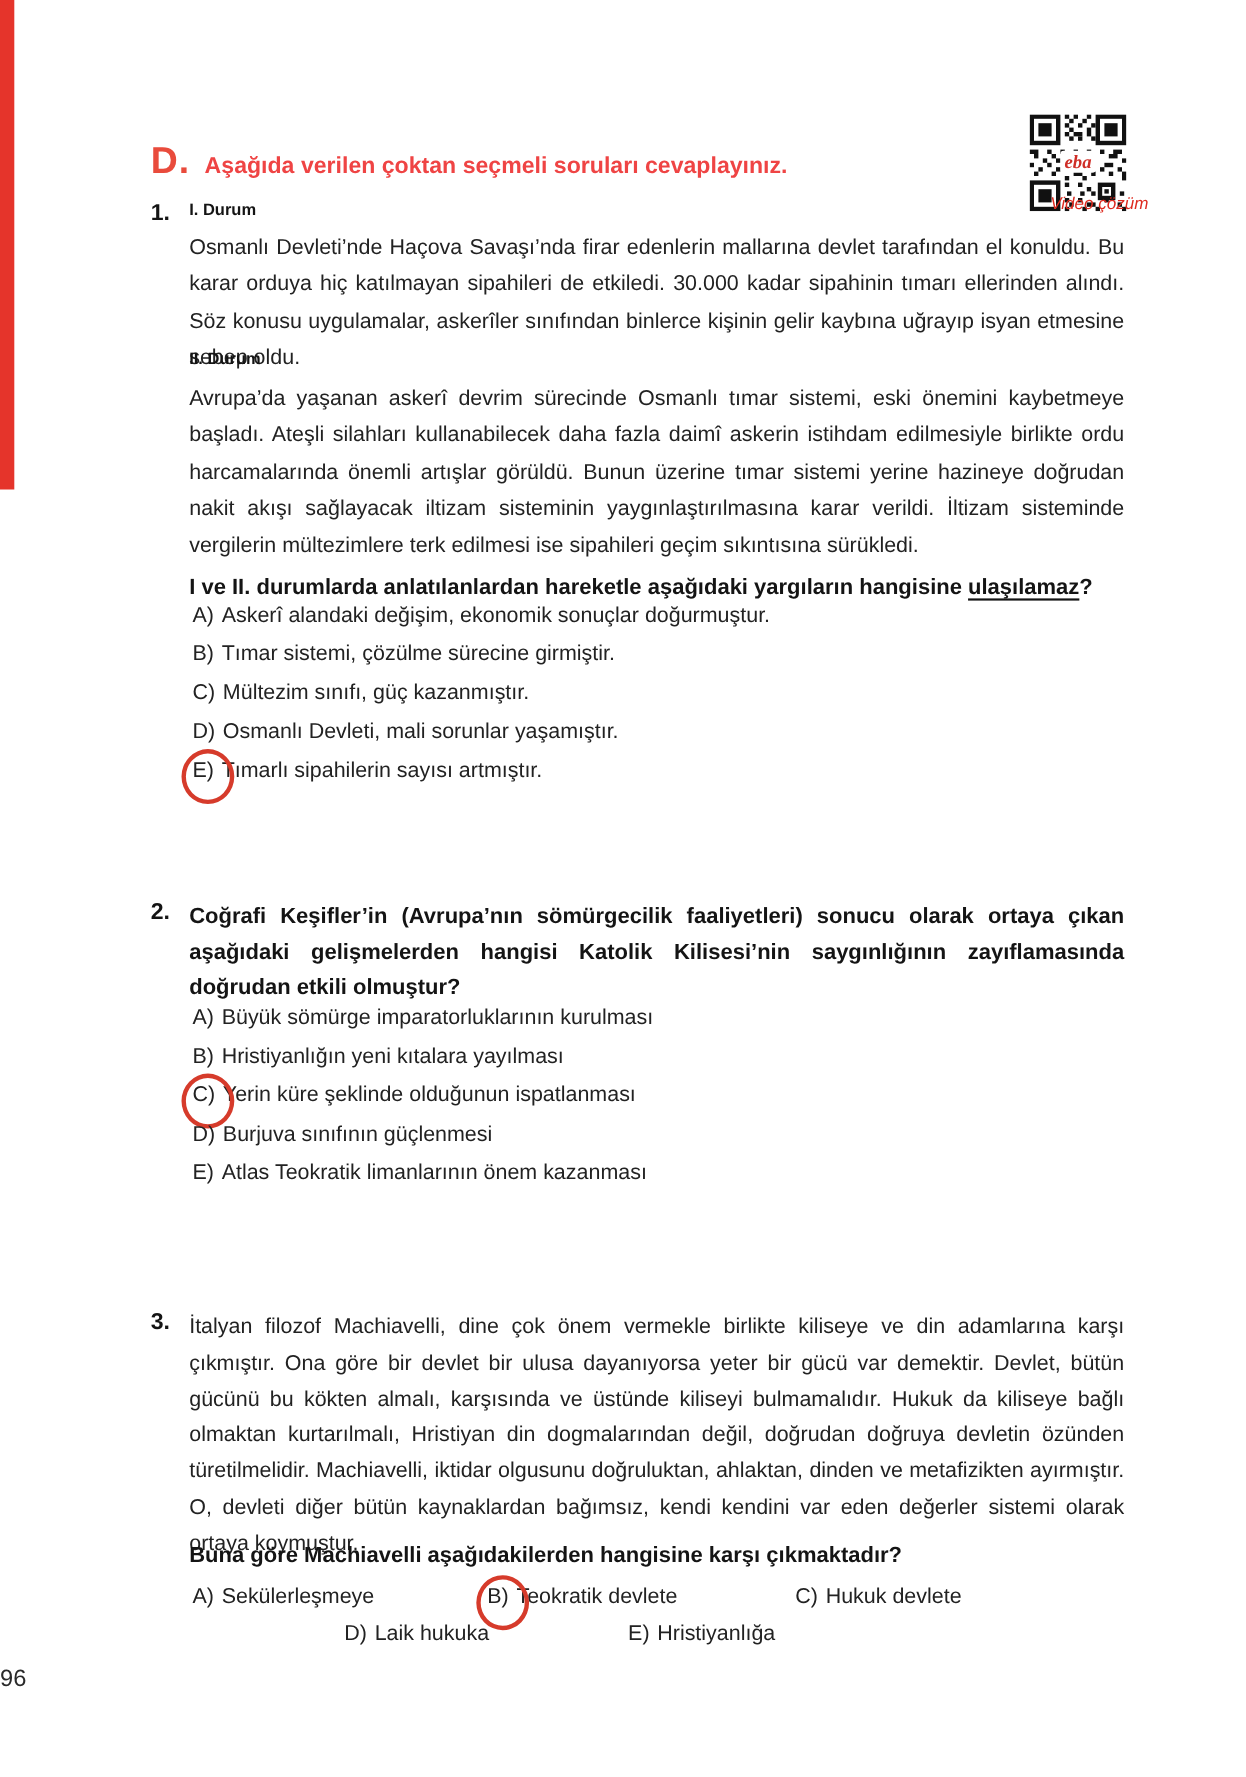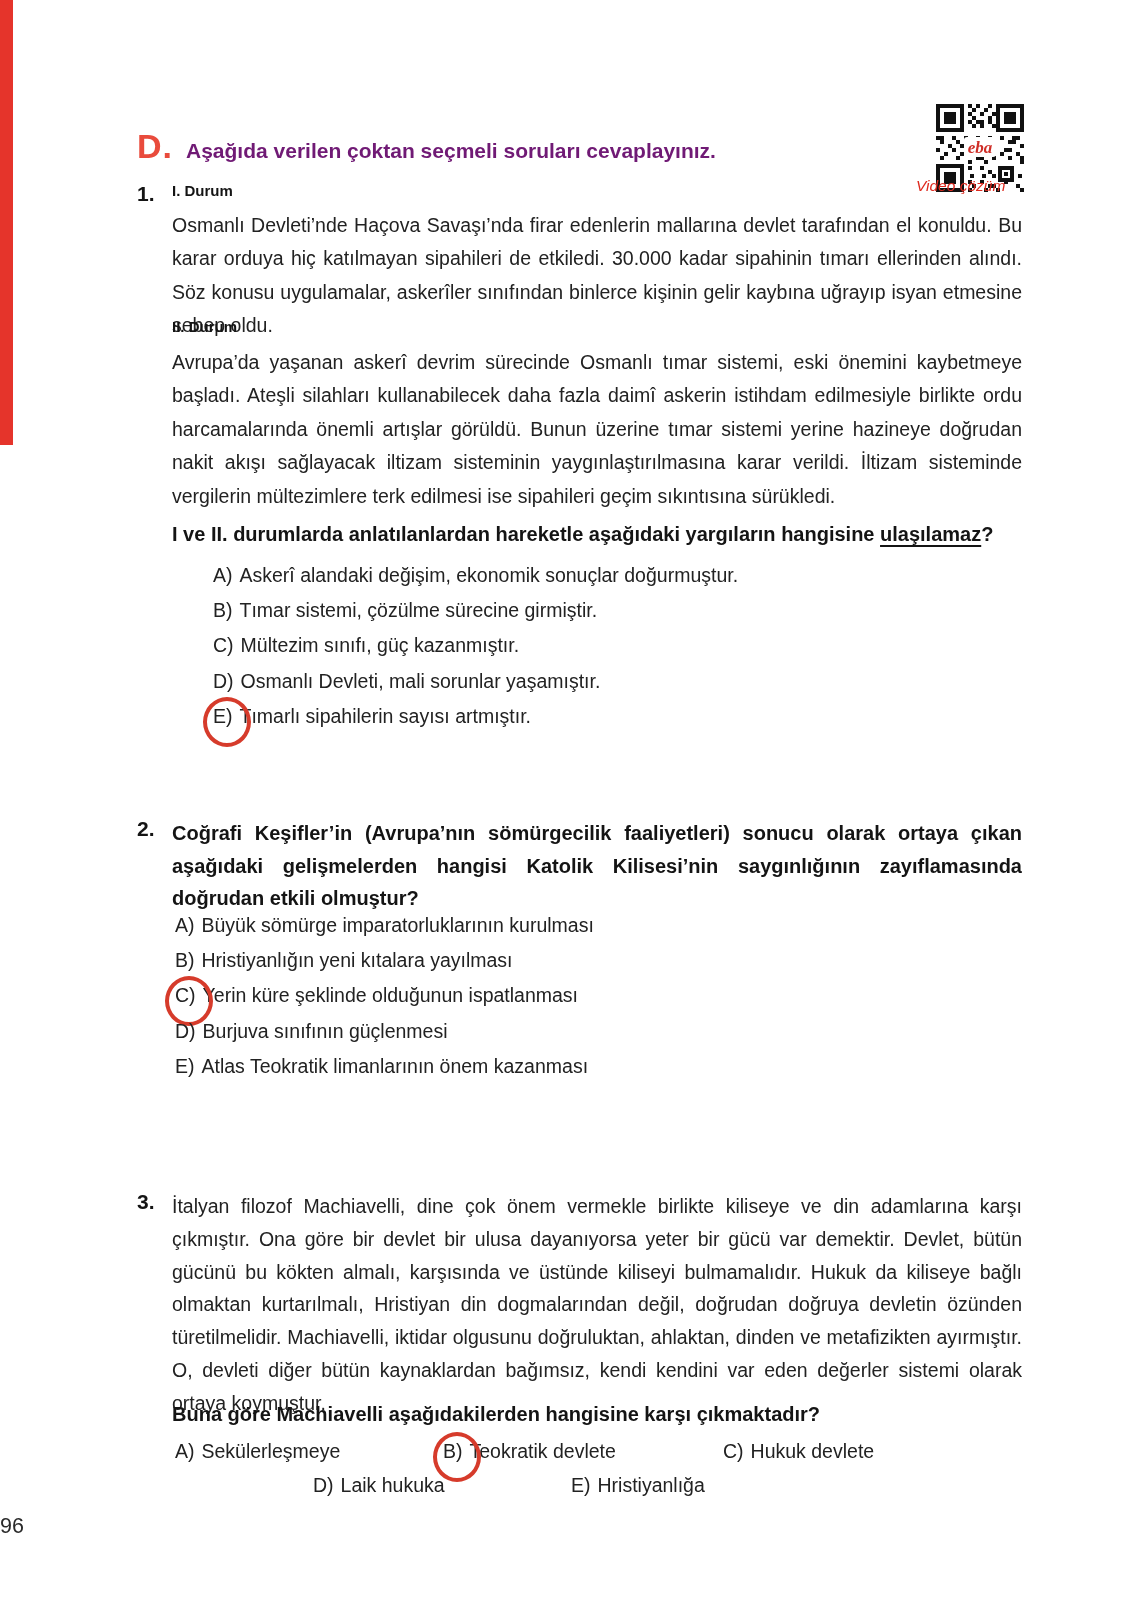--- a/index.html
+++ b/index.html
@@ -17,27 +17,27 @@
   }
   
   .sec-header{
     position:absolute;left:137px;top:127px;
     display:flex;align-items:baseline;
   }
   .sec-letter{
     font-size:34px;font-weight:bold;color:#e94b3c;letter-spacing:1px;
   }
   .sec-title{
-    font-size:21px;font-weight:bold;color:#701a75;margin-left:13px;text-align:center;
+    font-size:21px;font-weight:bold;color:#ef4444;margin-left:13px;text-align:center;
   }
   
   .qr-wrap{position:absolute;left:936px;top:104px;width:88px;height:88px;}
   .qr-caption{
     position:absolute;left:916px;top:177px;width:128px;
-    font-size:15.5px;font-style:italic;color:#de2a1f;text-align:left;
+    font-size:15.5px;font-style:italic;color:#de2a1f;text-align:right;
   }
   
   .qnum{position:absolute;font-size:21px;font-weight:bold;color:#141414;}
   .qheading{position:absolute;font-size:15px;font-weight:bold;color:#141414;}
   .para{
     position:absolute;width:850px;
     font-size:19.5px;line-height:33.4px;text-align:justify;color:#222222;
   }
   .para-tight{line-height:32.8px;}
   .prompt{
@@ -172,21 +172,21 @@
     <div class="qheading" style="left:172px;top:182px;">I. Durum</div>
     <div class="para" style="left:172px;top:209px;">Osmanlı Devleti’nde Haçova Savaşı’nda firar edenlerin mallarına devlet tarafından el konuldu. Bu karar orduya hiç katılmayan sipahileri de etkiledi. 30.000 kadar sipahinin tımarı ellerinden alındı. Söz konusu uygulamalar, askerîler sınıfından binlerce kişinin gelir kaybına uğrayıp isyan etmesine sebep oldu.</div>
 
     <div class="qheading" style="left:172px;top:318px;">II. Durum</div>
     <div class="para" style="left:172px;top:346px;">Avrupa’da yaşanan askerî devrim sürecinde Osmanlı tımar sistemi, eski önemini kaybetmeye başladı. Ateşli silahları kullanabilecek daha fazla daimî askerin istihdam edilmesiyle birlikte ordu harcamalarında önemli artışlar görüldü. Bunun üzerine tımar sistemi yerine hazineye doğrudan nakit akışı sağlayacak iltizam sisteminin yaygınlaştırılmasına karar verildi. İltizam sisteminde vergilerin mültezimlere terk edilmesi ise sipahileri geçim sıkıntısına sürükledi.</div>
 
     <div class="prompt" style="left:172px;top:519px;">
       <span>I ve II. durumlarda anlatılanlardan hareketle aşağıdaki yargıların hangisine </span><span class="ul-word">ulaşılamaz</span><span>?</span>
     </div>
 
-    <div class="opts" style="left:175px;top:564px;margin-left:38px;">
+    <div class="opts" style="left:175px;top:548px;">
       <div class="opt"><span class="opt-letter">A)</span><span class="opt-text">Askerî alandaki değişim, ekonomik sonuçlar doğurmuştur.</span></div>
       <div class="opt"><span class="opt-letter">B)</span><span class="opt-text">Tımar sistemi, çözülme sürecine girmiştir.</span></div>
       <div class="opt"><span class="opt-letter">C)</span><span class="opt-text">Mültezim sınıfı, güç kazanmıştır.</span></div>
       <div class="opt"><span class="opt-letter">D)</span><span class="opt-text">Osmanlı Devleti, mali sorunlar yaşamıştır.</span></div>
       <div class="opt"><span class="opt-letter circled">E)</span><span class="opt-text">Tımarlı sipahilerin sayısı artmıştır.</span></div>
     </div>
   </div>
 
   <div>
     <div class="qnum" style="left:137px;top:817px;">2.</div>

